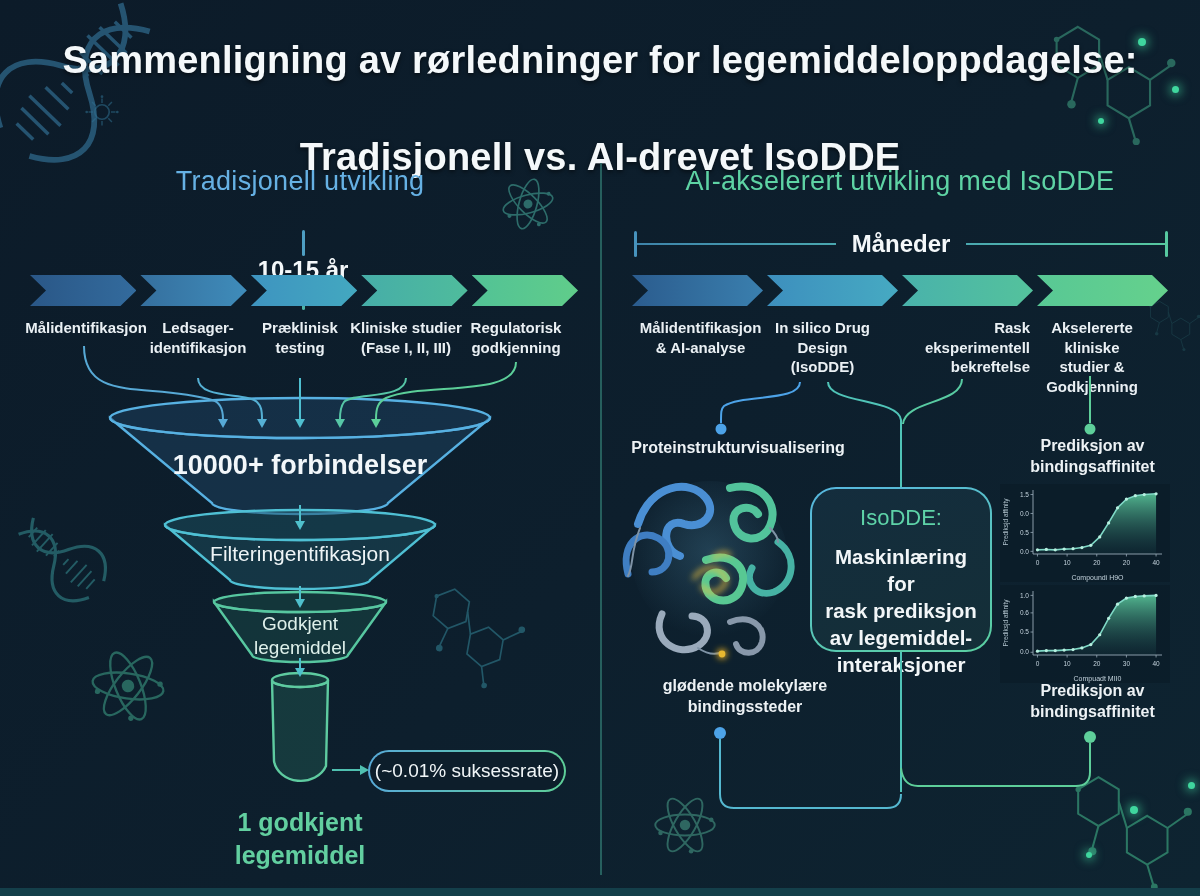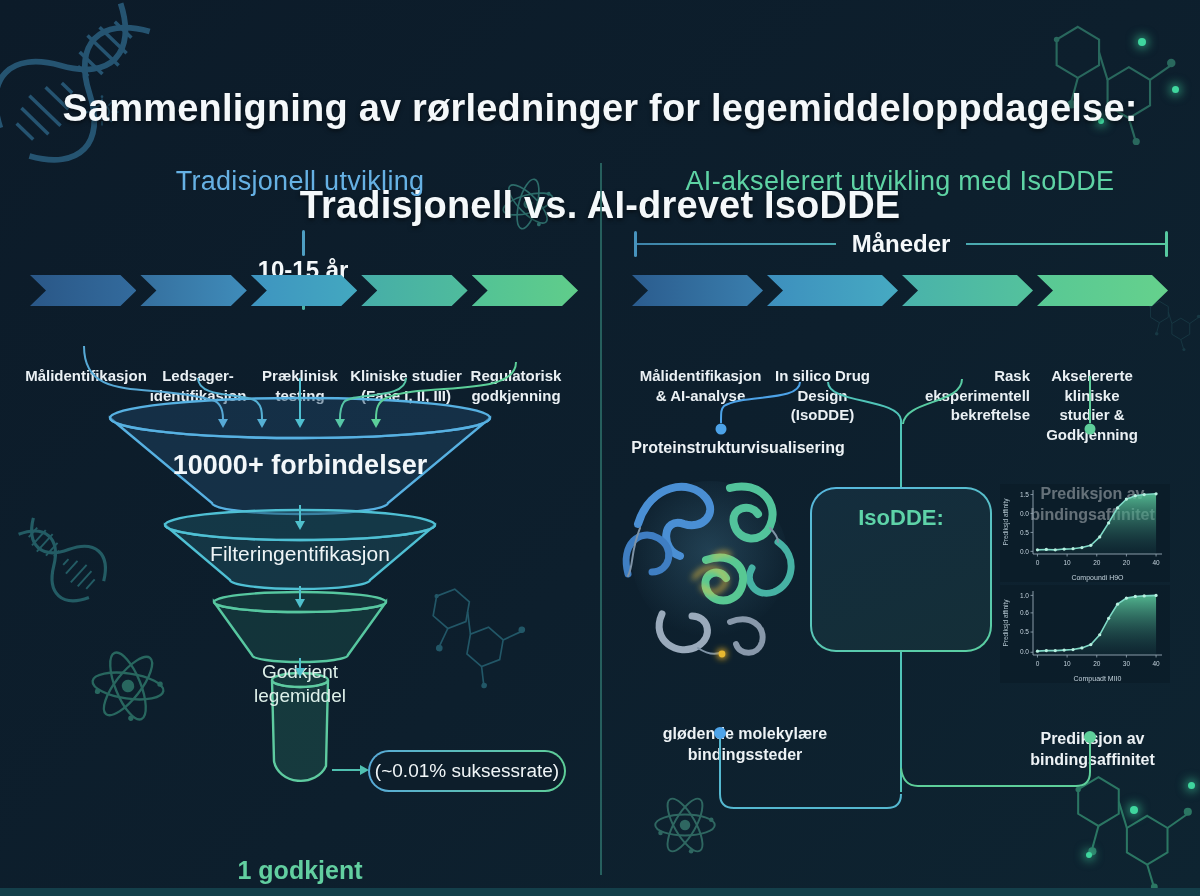--- a/index.html
+++ b/index.html
@@ -1,20 +1,20 @@
 <!DOCTYPE html>
 <html><head>
 <meta charset="utf-8">
 <style>
   html,body{margin:0;padding:0;background:#081018;}
   .canvas{position:relative;width:1200px;height:896px;overflow:hidden;
     background:linear-gradient(135deg,#0c1b29 0%,#0d1f2d 55%,#0e2431 100%);
     font-family:"Liberation Sans","DejaVu Sans",sans-serif;color:#eef3f6;}
   .abs{position:absolute;}
-  .ml{white-space:pre-line;margin-top:48px;}
+  .ml{white-space:pre-line;}
   .ctr{text-align:center;}
 
   .title{left:0;top:36px;width:1200px;font-size:38px;font-weight:bold;line-height:1.28;
     color:#f4f8fa;text-align:center;letter-spacing:.2px;text-shadow:0 2px 4px rgba(0,0,0,.55);}
 
   .heading{font-size:27px;font-weight:normal;letter-spacing:.3px;}
   .heading.blue{color:#66b1e4;}
   .heading.green{color:#5ed3a4;}
 
   .bracket{display:flex;align-items:center;color:#f4f8fa;}
@@ -47,21 +47,21 @@
                linear-gradient(90deg,#58aad8,#5ecf98) border-box;
     font-size:19px;color:#f0f5f7;}
   .result{font-size:25px;font-weight:bold;color:#62cfa0;line-height:1.3;}
 
   .rlabel{font-size:16px;color:#edf2f5;line-height:1.3;font-weight:bold;}
 
   .isodde-box{border:2px solid transparent;border-radius:26px;
     background:linear-gradient(rgba(14,33,47,.92),rgba(14,33,47,.92)) padding-box,
                linear-gradient(160deg,#57b7e0,#5ad0a0) border-box;
     text-align:center;padding:16px 8px 8px 8px;box-sizing:border-box;}
-  .isodde-title{font-size:22px;font-weight:bold;color:#5ed3a8;margin-bottom:12px;}
+  .isodde-title{font-size:22px;font-weight:normal;color:#5ed3a8;margin-bottom:12px;}
   .isodde-body{font-size:20.5px;font-weight:bold;color:#f2f6f8;line-height:1.32;}
 
   .mini-chart{background:rgba(10,26,38,.6);}
 
   .dec{position:absolute;pointer-events:none;}
   .gdot{position:absolute;border-radius:50%;background:#3fd69e;
     box-shadow:0 0 10px 3px rgba(63,214,158,.55);pointer-events:none;}
   .bottom-strip{left:0;top:888px;width:1200px;height:8px;background:#143f4a;}
   .divider{left:600px;top:163px;width:2px;height:712px;background:#2b6b66;opacity:.85;}
   svg{display:block;}
@@ -278,20 +278,24 @@
         <path d="M84,114 q10,-14 24,-8 q14,8 4,18 q-12,10 -20,-2"></path>
         <path d="M104,94 q8,-8 16,-3"></path>
       </g>
     </g>
     <circle cx="112" cy="190" r="5" fill="#d9a520" filter="url(#yglow)"></circle>
     <circle cx="112" cy="190" r="3.4" fill="#e8b830"></circle>
   </svg>
 
   <div class="abs isodde-box" style="left:810px;top:487px;width:182px;height:165px;">
     <div class="isodde-title">IsoDDE:</div>
+    <div class="isodde-body ml">Maskinlæring for
+rask prediksjon
+av legemiddel-
+interaksjoner</div>
   </div>
 
   <svg class="abs mini-chart" style="left:1000px;top:484px;" width="170" height="98" viewBox="0 0 170 98">
       <defs>
         <linearGradient id="cg0" x1="0" y1="0" x2="0" y2="1">
           <stop offset="0%" stop-color="#5ecfa0" stop-opacity="0.85"></stop>
           <stop offset="100%" stop-color="#1d4a50" stop-opacity="0.18"></stop>
         </linearGradient>
       </defs>
       <path d="M37.44827586206897,65.83431952662721 L46.3448275862069,65.45562130177515 L55.241379310344826,65.83431952662721 L64.13793103448276,65.07692307692308 L73.0344827586207,64.69822485207101 L81.93103448275862,63.562130177514796 L90.82758620689656,61.289940828402365 L99.72413793103449,52.9585798816568 L108.62068965517241,38.946745562130175 L117.51724137931035,23.798816568047343 L126.41379310344827,15.088757396449708 L135.31034482758622,11.680473372781073 L144.20689655172413,10.544378698224854 L156.06896551724137,9.786982248520715 L156.06896551724137,70 L37.44827586206897,70 Z" fill="url(#cg0)" stroke="none"></path>

